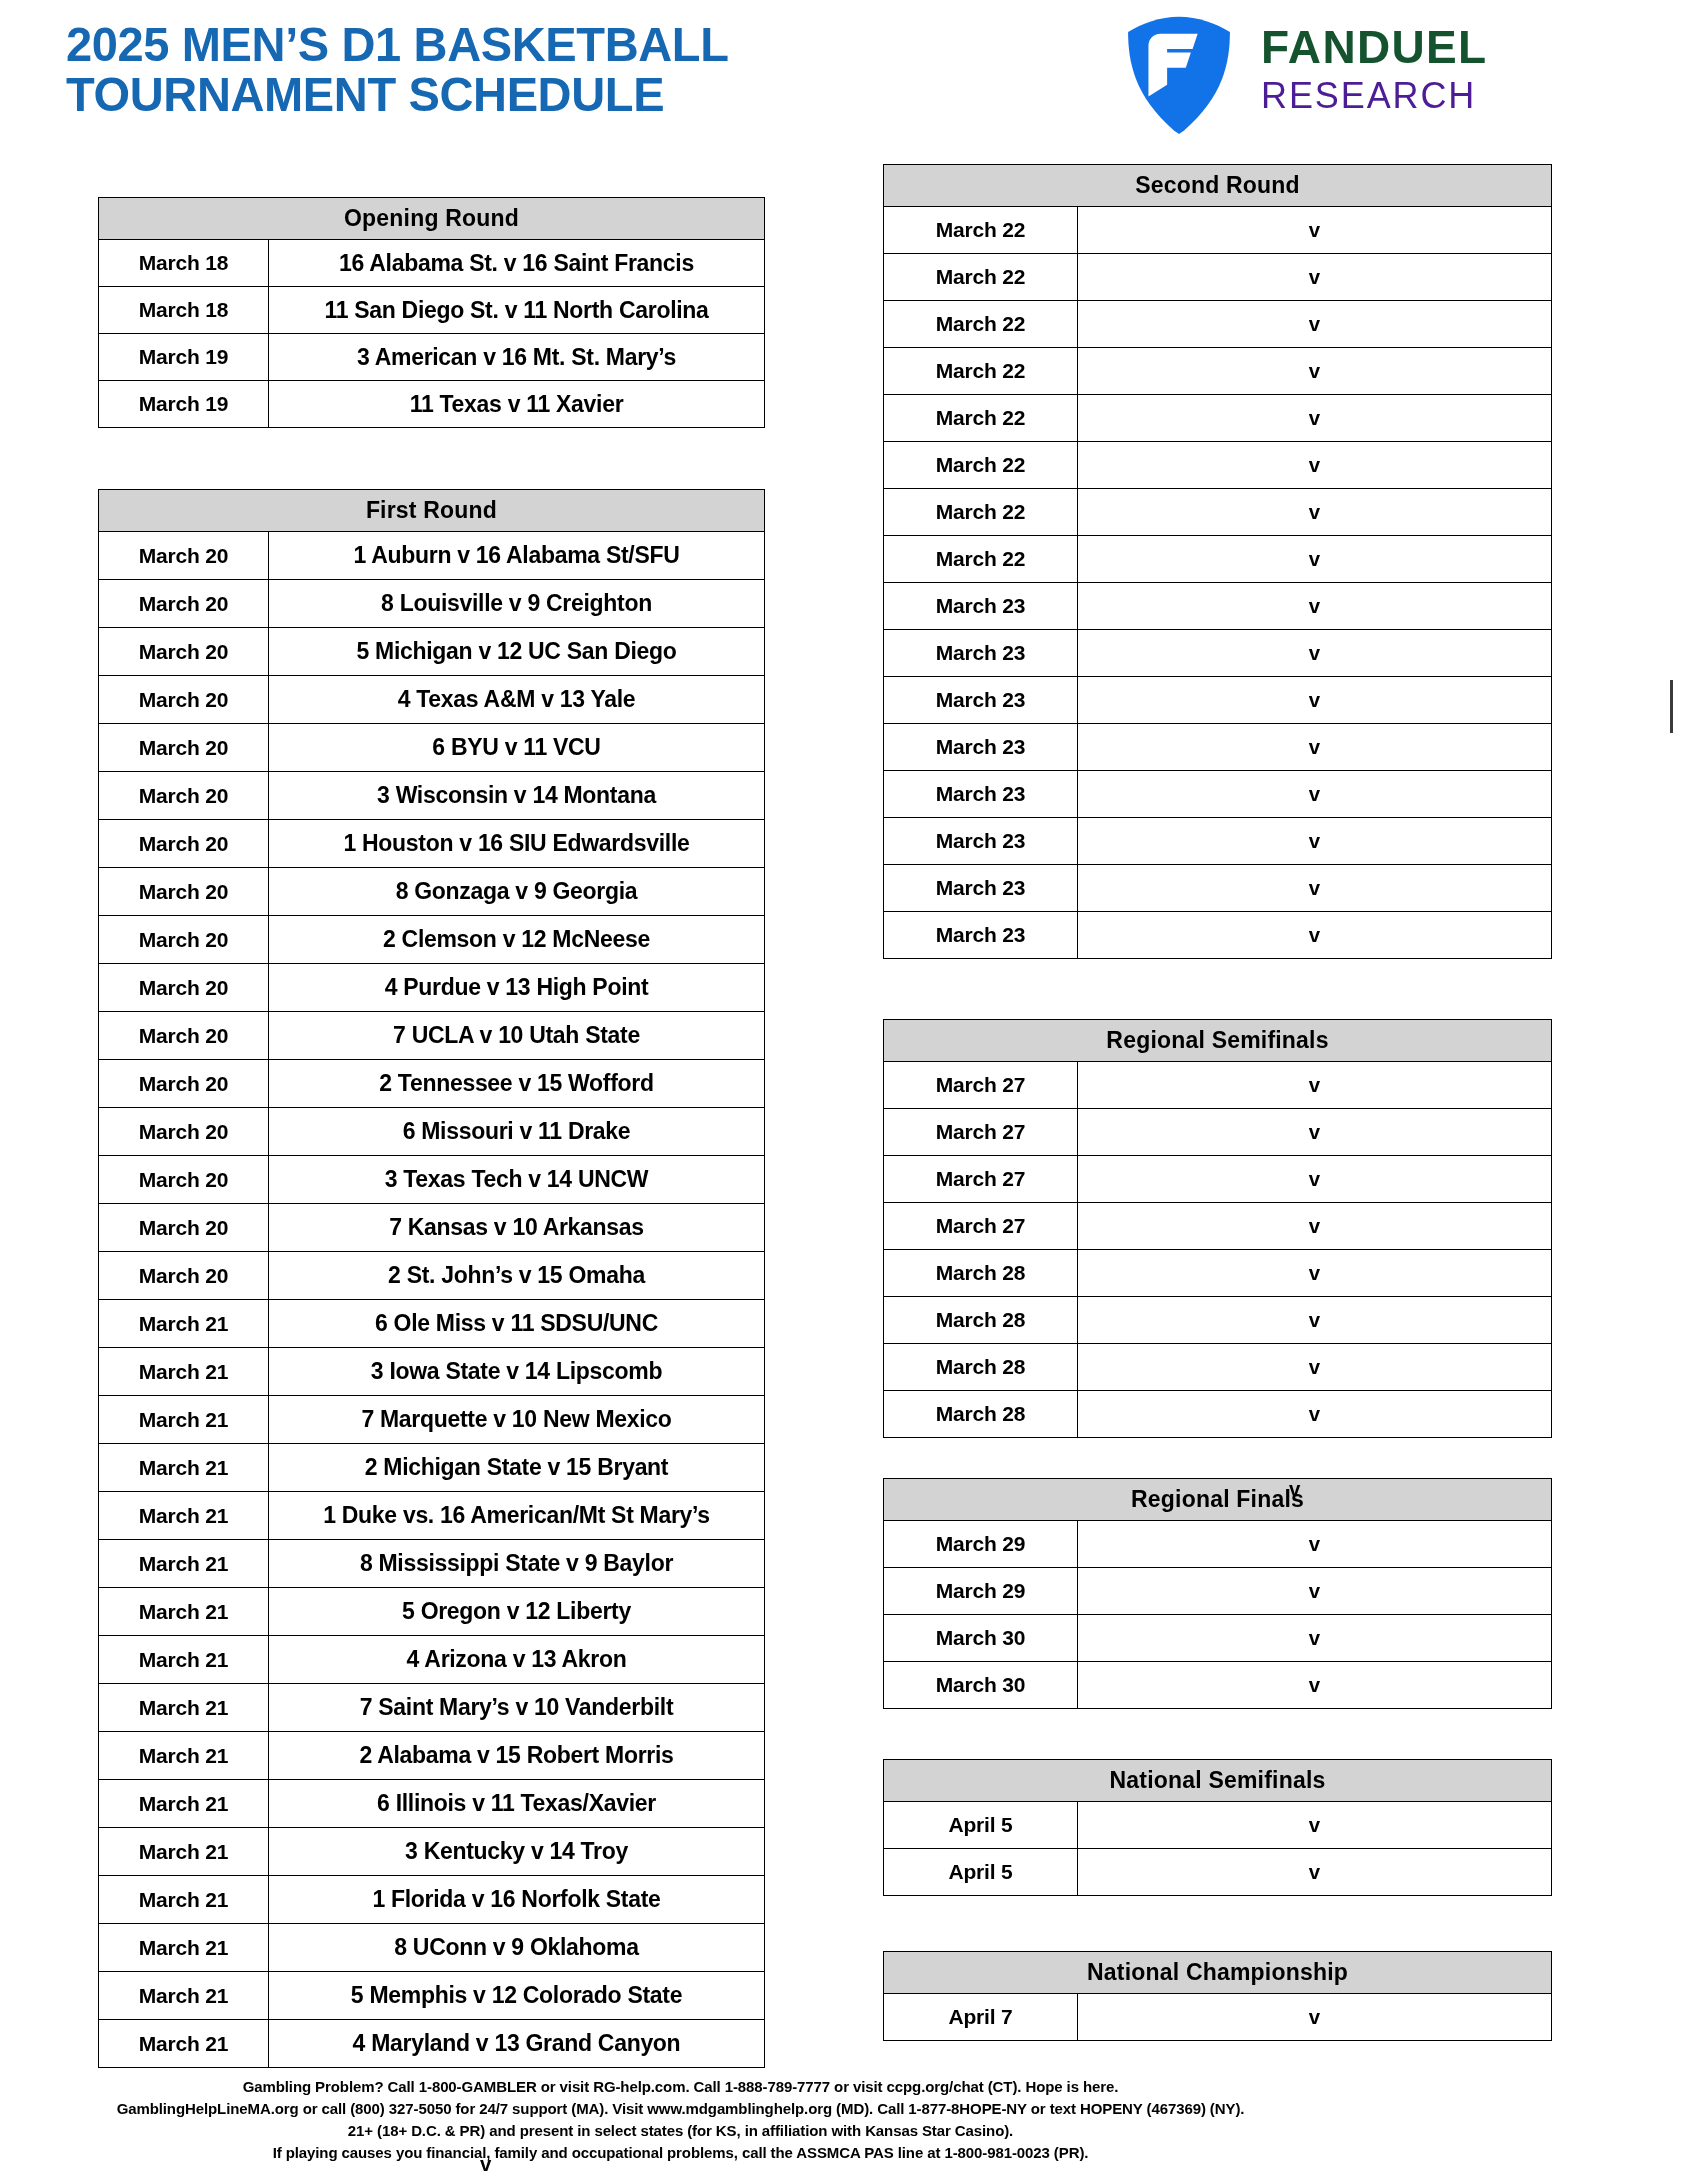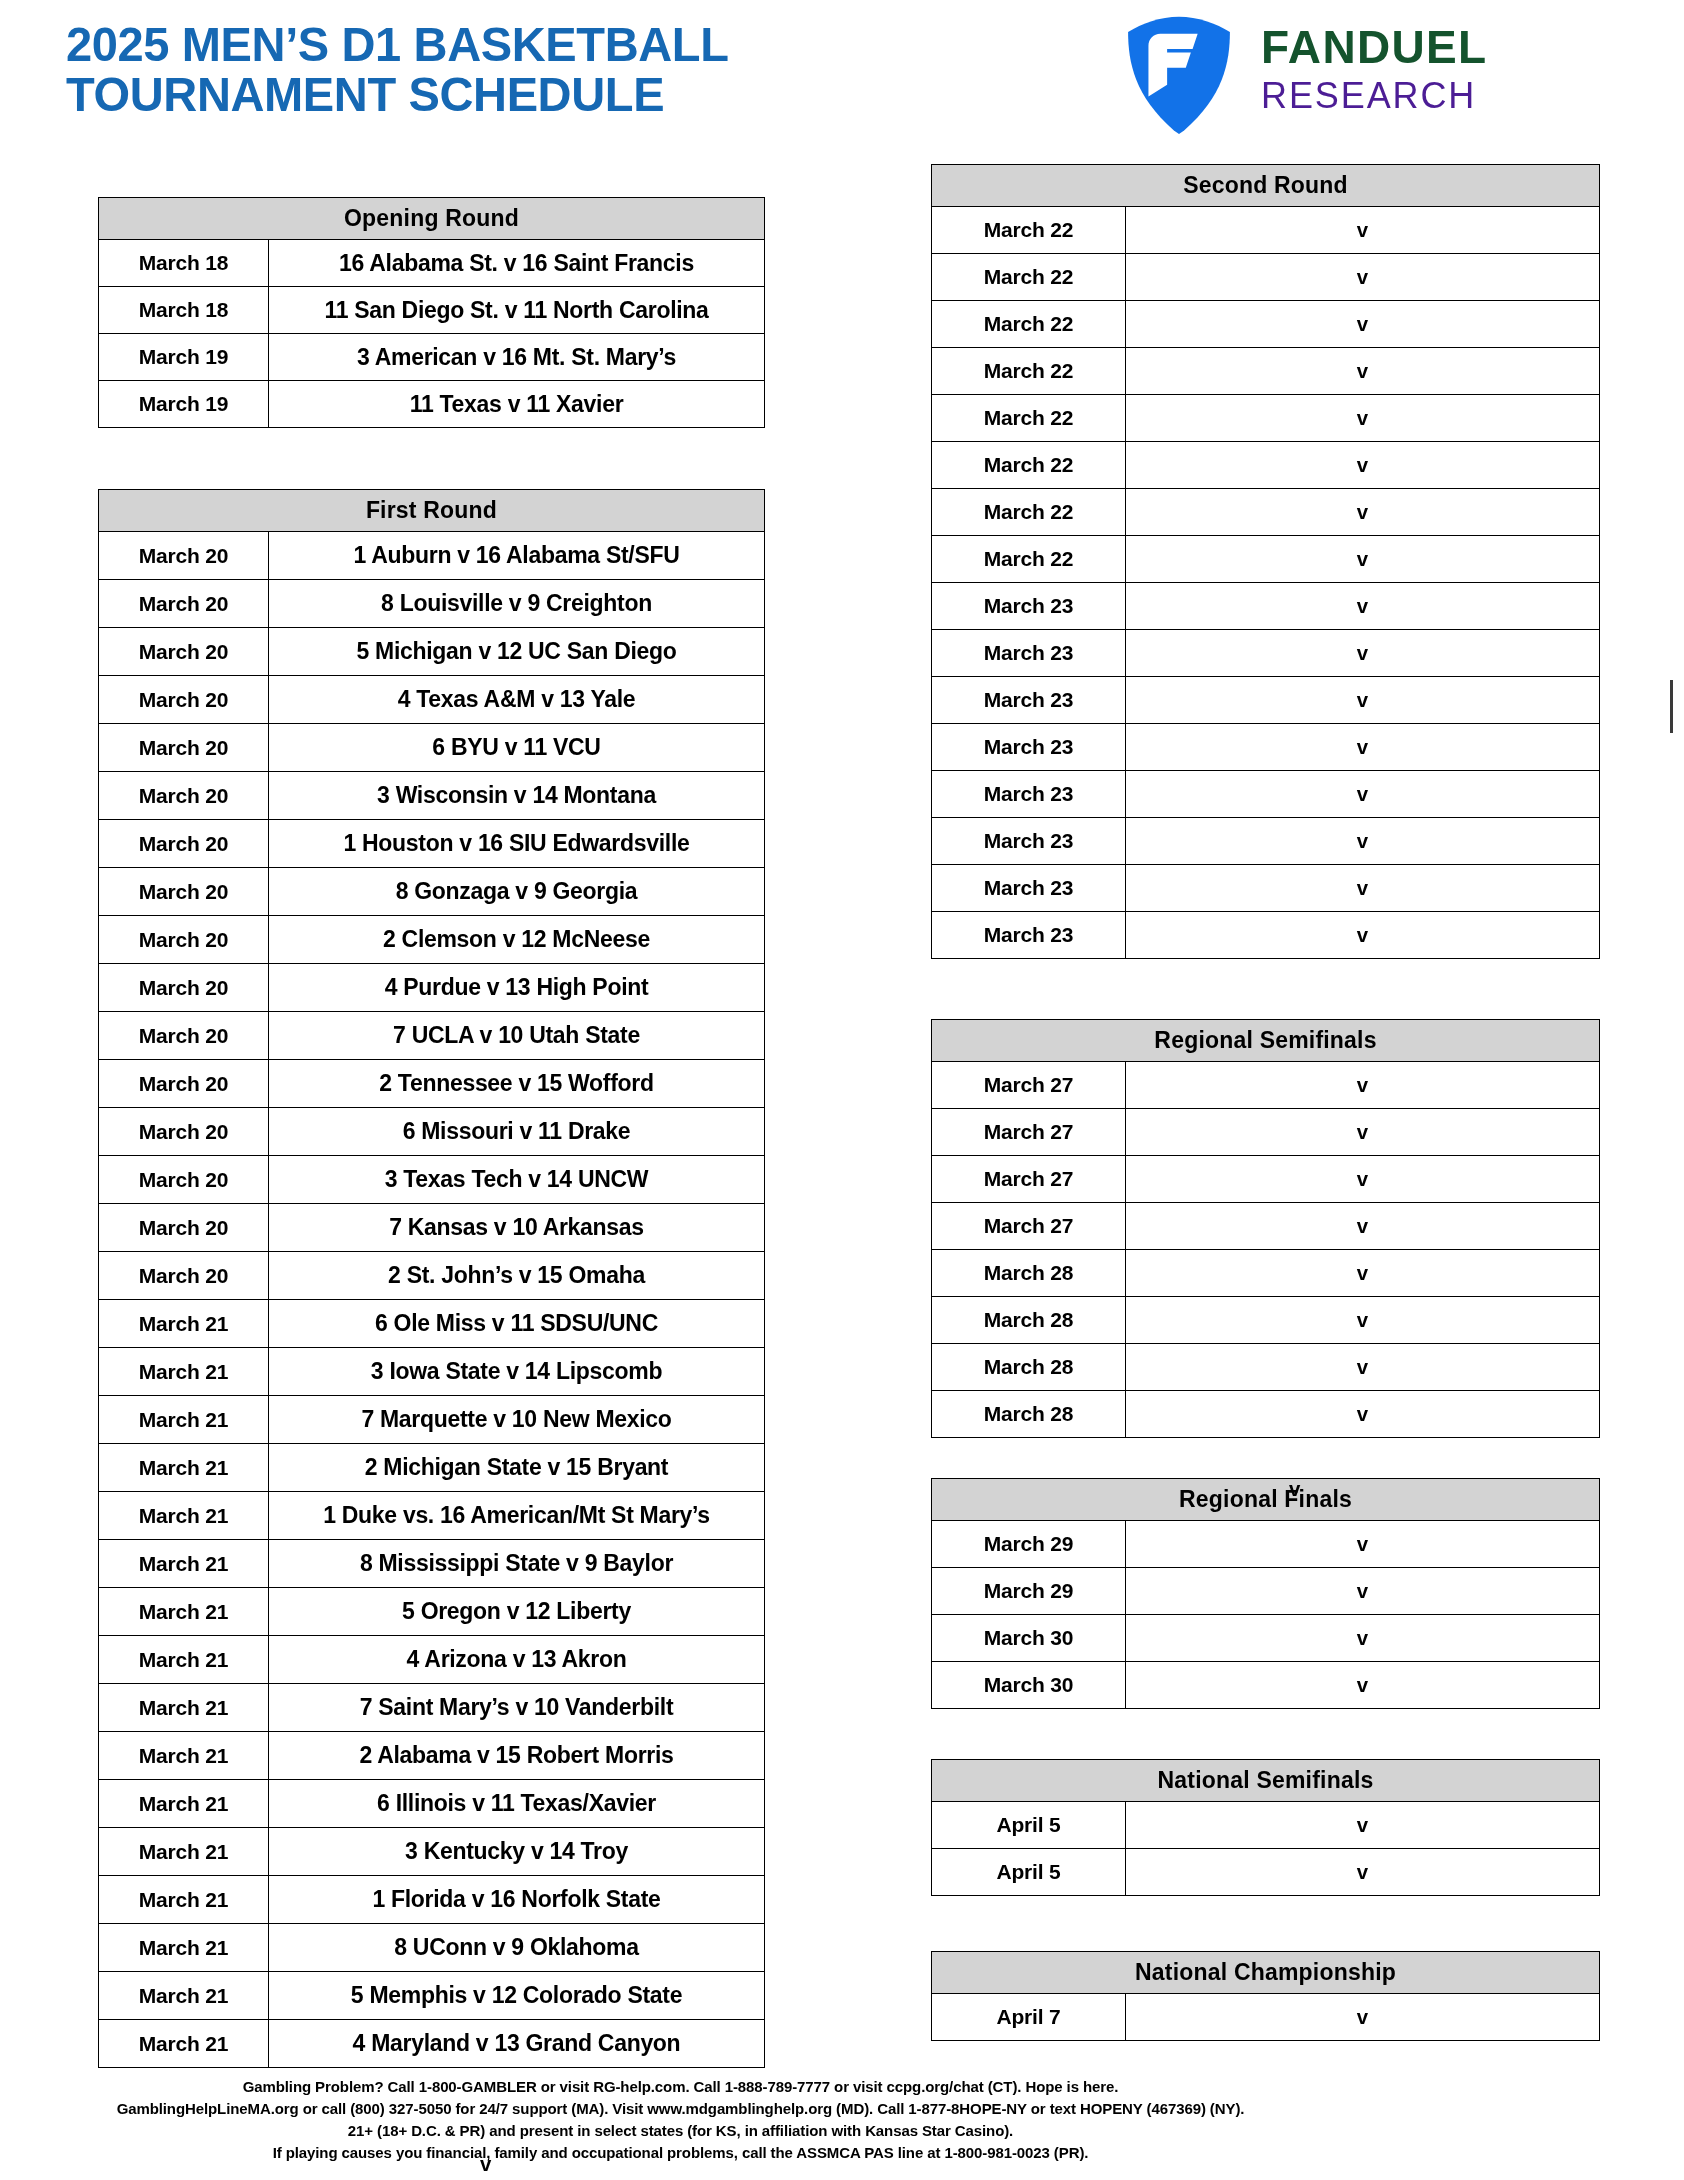--- a/index.html
+++ b/index.html
@@ -129,21 +129,21 @@
     left: 98px;
     top: 489px;
     width: 666px;
   }
   #first-round-table col.c-date { width: 170px; }
   #first-round-table col.c-match { width: 496px; }
   #first-round-table td.date-cell,
   #first-round-table td.match-cell { height: 47px; }
 
   
-  .right-table { left: 931px; width: 669px; }
+  .right-table { left: 883px; width: 669px; }
   .right-table col.c-date { width: 194px; }
   .right-table col.c-match { width: 474px; }
 
   #second-round-table { top: 164px; }
   #regional-semifinals-table { top: 1019px; padding-left: 44px; }
   #regional-finals-table { top: 1478px; }
   #national-semifinals-table { top: 1759px; }
   #national-championship-table { top: 1951px; }
 
   

